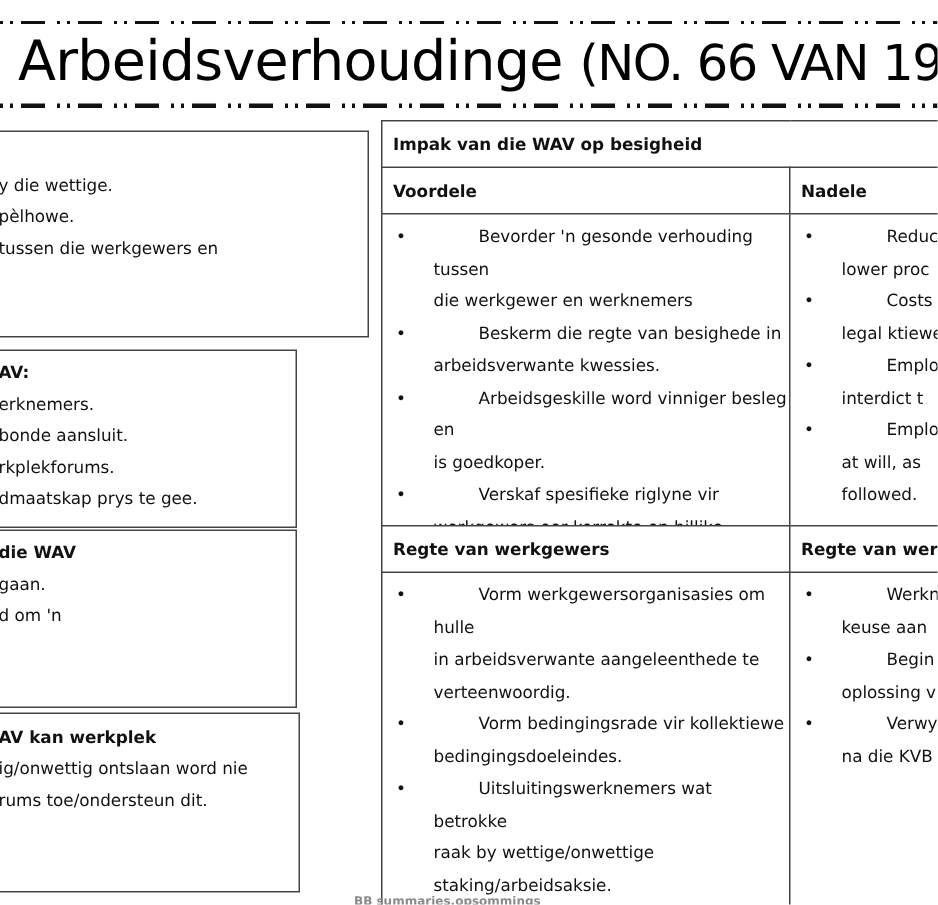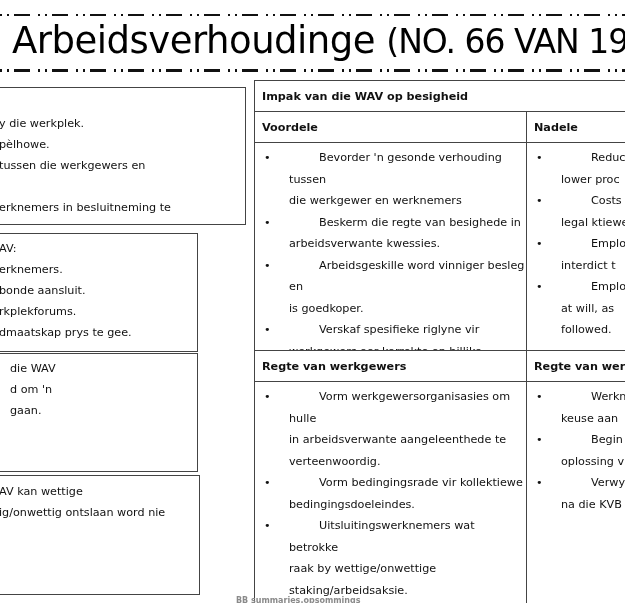--- a/index.html
+++ b/index.html
@@ -23,28 +23,28 @@
     letter-spacing:-0.5px; color:#000;
   }
   .title .main { font-weight:normal; }
   .title .sub { font-size:33px; font-weight:normal; letter-spacing:-1px; }
 
   .lbox {
     position:absolute; border:1px solid #444; background:#fff;
     font-size:11.2px; line-height:21px; color:#111;
     white-space:nowrap; overflow:hidden;
   }
-  .lbox .head { font-weight:normal; }
+  .lbox .head { font-weight:bold; }
   .lbox .ln { display:block; }
   #box1 { left:-2px; top:87px; width:246px; height:136px; }
   #box1 .inner { padding-top:25px; }
   #box2 { left:-2px; top:233px; width:198px; height:117px; }
   #box2 .inner { padding-top:4px; }
   #box3 { left:-2px; top:353px; width:198px; height:117px; }
-  #box3 .inner { padding-top:4px;padding-left:11px; }
+  #box3 .inner { padding-top:4px; }
   #box4 { left:-2px; top:475px; width:200px; height:118px; }
   #box4 .inner { padding-top:5px; }
 
   table.t {
     position:absolute; border-collapse:collapse; background:#fff;
     font-size:11.2px; color:#111; table-layout:fixed;
   }
   table.t td, table.t th {
     border:1px solid #444; vertical-align:top; text-align:left;
     padding:0 0 0 7px; overflow:hidden; white-space:nowrap;
@@ -68,50 +68,50 @@
 
 <div class="dash-line dash-top"></div>
 <div class="title">
   <span class="main">Arbeidsverhoudinge</span>
   <span class="sub">(NO. 66 VAN 199</span>
 </div>
 <div class="dash-line dash-bottom"></div>
 
 <div class="lbox" id="box1">
   <div class="inner">
-    <span class="ln">y die werkplek.</span>
+    <span class="ln">y die wettige.</span>
     <span class="ln">pèlhowe.</span>
     <span class="ln"> tussen die werkgewers en</span>
     <span class="ln">&nbsp;</span>
-    <span class="ln">erknemers in besluitneming te</span>
   </div>
 </div>
 
 <div class="lbox" id="box2">
   <div class="inner">
     <span class="ln head">AV:</span>
     <span class="ln">erknemers.</span>
     <span class="ln">bonde aansluit.</span>
     <span class="ln">rkplekforums.</span>
     <span class="ln">dmaatskap prys te gee.</span>
   </div>
 </div>
 
 <div class="lbox" id="box3">
   <div class="inner">
     <span class="ln head"> die WAV</span>
+    <span class="ln">gaan.</span>
     <span class="ln">d om 'n</span>
-    <span class="ln">gaan.</span>
   </div>
 </div>
 
 <div class="lbox" id="box4">
   <div class="inner">
-    <span class="ln head">AV kan wettige</span>
+    <span class="ln head">AV kan werkplek</span>
     <span class="ln">ig/onwettig ontslaan word nie</span>
+    <span class="ln">rums toe/ondersteun dit.</span>
   </div>
 </div>
 
 <table class="t" id="table1">
   <colgroup>
       <col class="col1">
       <col class="col2">
     </colgroup>
   <tbody>
       <tr>

